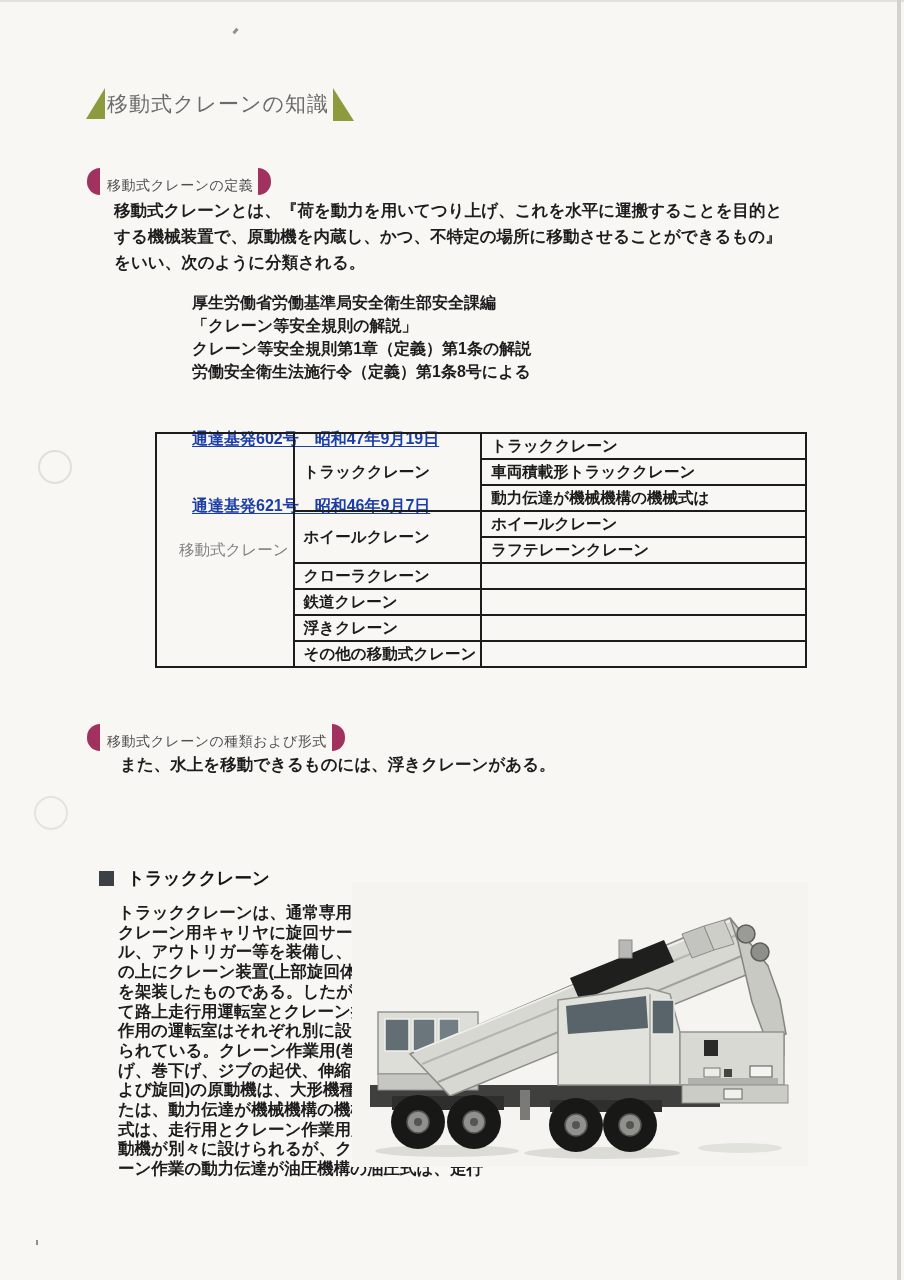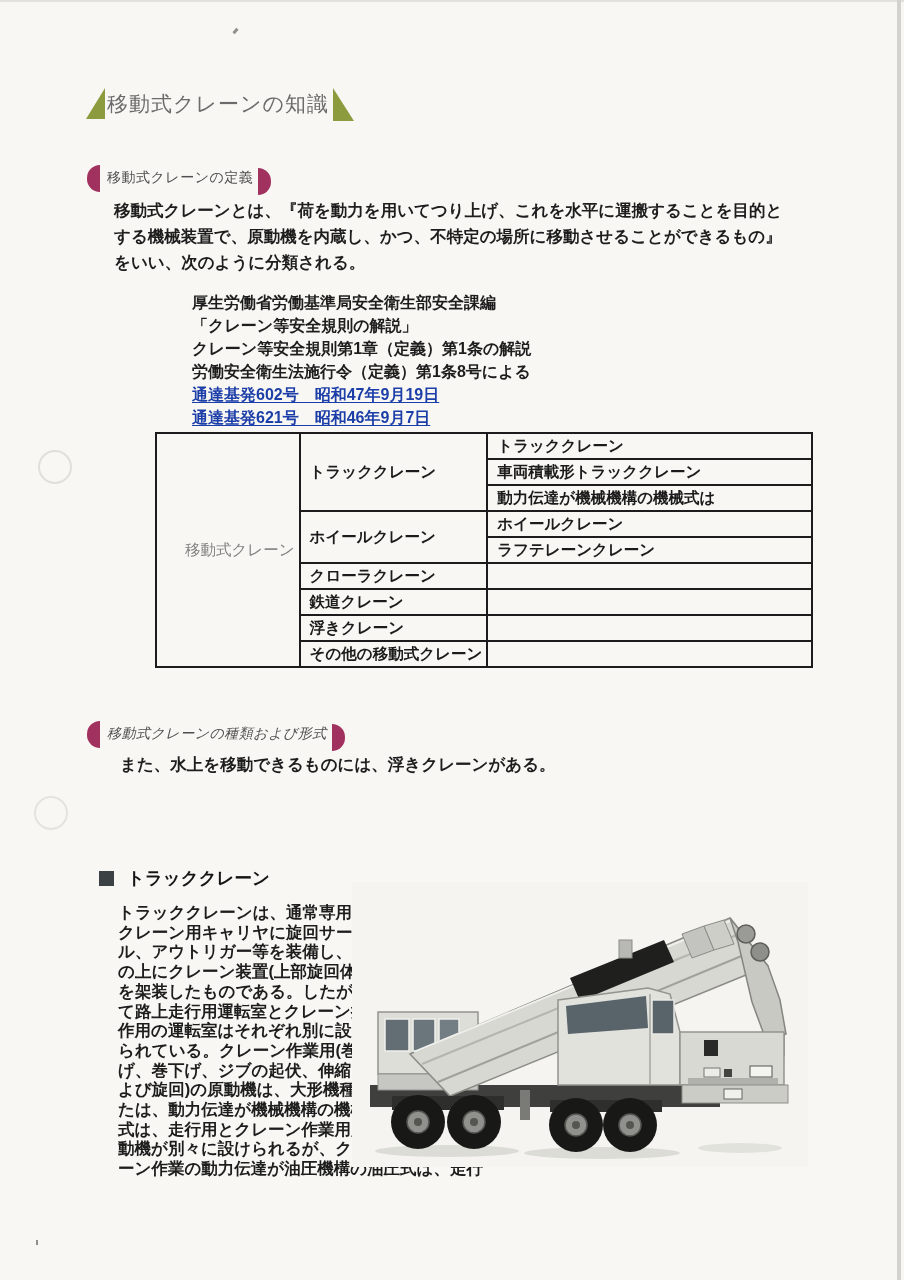--- a/index.html
+++ b/index.html
@@ -22,43 +22,43 @@
   .speck-2{left:36px;top:1240px;width:2px;height:5px;}
 
   
   .title-row{position:absolute;top:88px;left:86px;display:flex;align-items:flex-end;}
   .tri{background:#8C9B3D;}
   .tri-left{width:19px;height:31px;clip-path:polygon(100% 0,100% 100%,0 100%);margin-bottom:-3px;}
   .tri-right{width:21px;height:33px;clip-path:polygon(0 0,100% 100%,0 100%);margin-bottom:-5px;margin-left:2px;}
   .page-title{font-size:21px;font-weight:500;color:#6b6b6b;margin:0 2px;line-height:1.15;letter-spacing:1px;}
 
   
-  .sec-head{position:absolute;display:flex;align-items:center;}
+  .sec-head{position:absolute;display:flex;align-items:flex-end;}
   .pill{width:13px;height:27px;background:#A1315F;flex:none;}
   .pill-left{border-radius:13px 0 0 13px;}
   .pill-right{border-radius:0 13px 13px 0;margin-top:7px;}
   .sec-head-text{font-size:14px;color:#4f4f4f;font-weight:500;padding:0 5px 0 7px;letter-spacing:0.5px;white-space:nowrap;}
   #def-head{top:161px;left:87px;}
-  #types-head{top:717px;left:87px;font-style:italic;}
+  #types-head{top:717px;left:87px;}
 
   .body-text{color:#1d1d1d;font-weight:600;margin:0;}
   .def-body{position:absolute;top:197px;left:114px;width:676px;font-size:16.5px;line-height:26px;}
 
   .ref-block{position:absolute;top:291px;left:192px;font-size:16px;line-height:23px;font-weight:600;color:#1d1d1d;}
-  .doc-link{color:#1C3EA8;text-decoration:underline;text-underline-offset:2px;cursor:pointer;}
+  .doc-link{color:#1C3EA8;text-decoration:underline;text-underline-offset:2px;cursor:pointer;margin-top:44px;}
 
   
   .ctable{position:absolute;top:432px;left:155px;border-collapse:collapse;}
   .ctable td{
     border:2px solid #1c1c1c;
     height:24px;
     font-size:15.5px;font-weight:600;color:#1b1b1b;
     padding:0 4px 0 9px;vertical-align:middle;white-space:nowrap;
   }
-  .ctable .root-cell{color:#828282;font-weight:500;padding-left:28px;}
+  .ctable .root-cell{color:#828282;font-weight:500;padding-left:22px;}
 
   .types-body{position:absolute;top:752px;left:120px;width:700px;font-size:16.5px;line-height:25.5px;}
   .types-body p{margin:0;}
 
   .bullet-head{position:absolute;top:866px;left:99px;display:flex;align-items:center;gap:13px;
     font-size:17.5px;font-weight:700;color:#141414;}
   .bullet-sq{width:15px;height:15px;background:#3c4145;flex:none;}
 
   .truck-para{position:absolute;top:903px;left:118px;width:737px;
     font-size:16.5px;line-height:19.7px;font-weight:600;color:#1d1d1d;text-align:left;}

